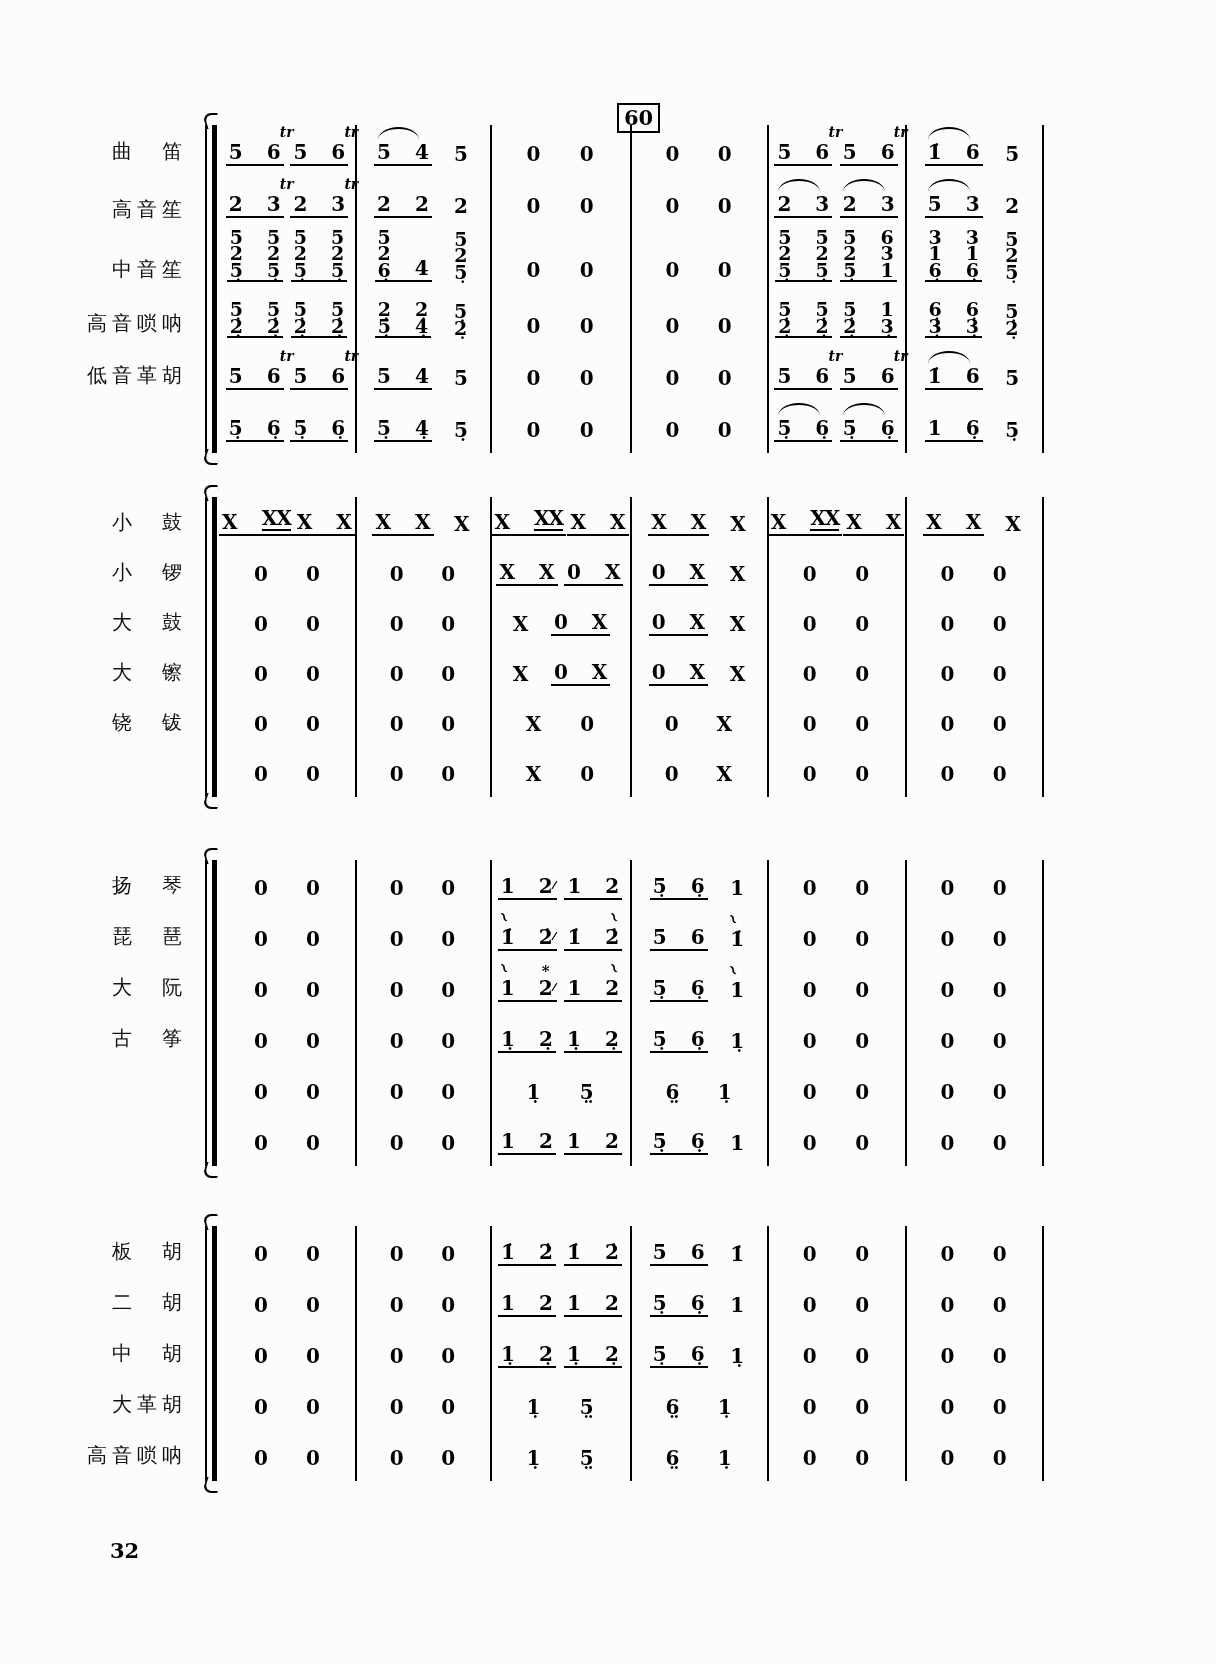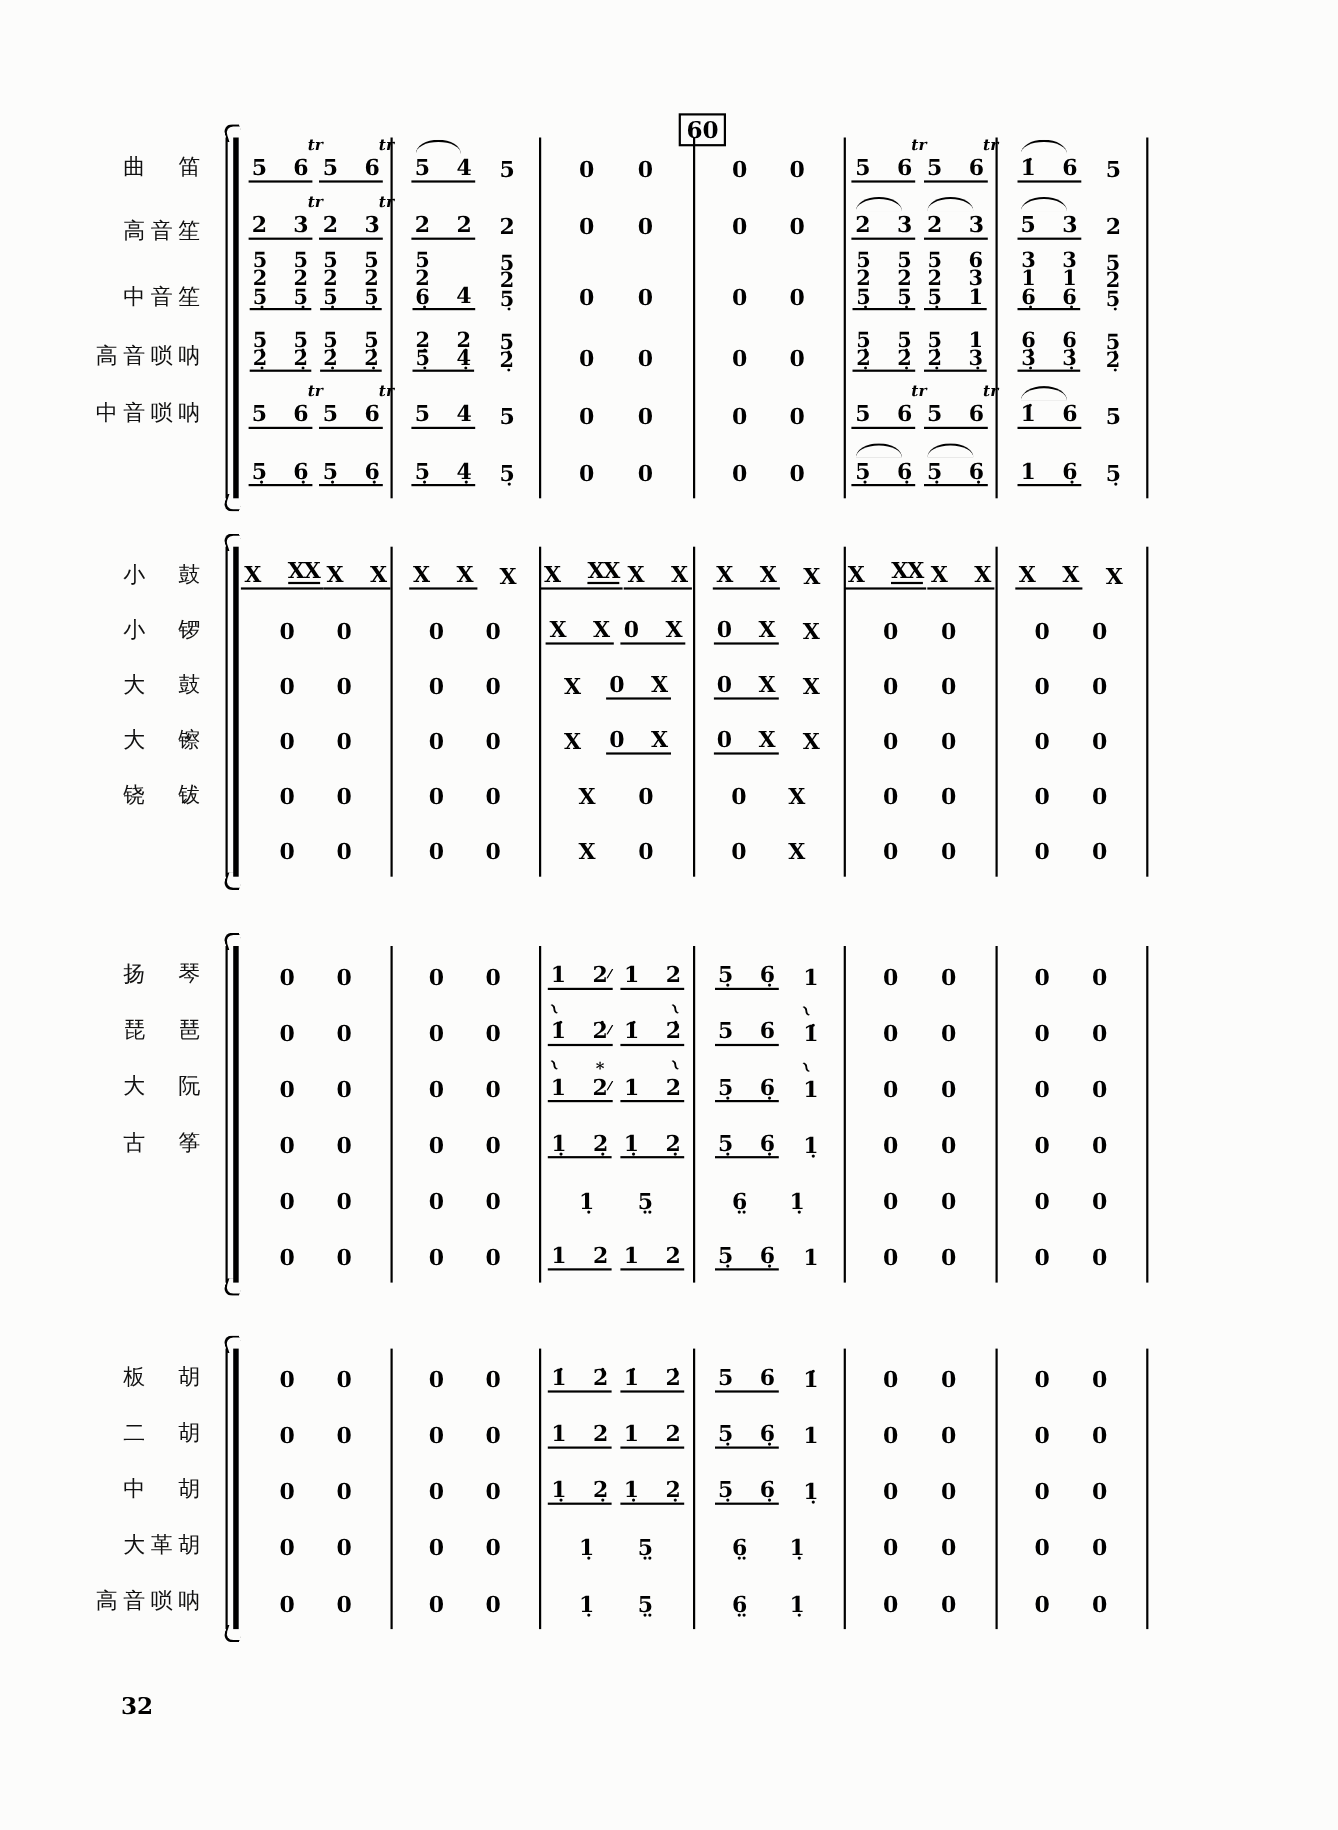--- a/index.html
+++ b/index.html
@@ -85,21 +85,21 @@
 
 <div id="page">
   <div id="reh">60</div>
   <div id="score-root">
       <div class="section">
         <div class="labels">
           <div class="label" style="height: 52px;">曲　笛</div>
           <div class="label" style="height: 64px;">高音笙</div>
           <div class="label" style="height: 56px;">中音笙</div>
           <div class="label" style="height: 52px;">高音唢呐</div>
-          <div class="label" style="height: 52px;">中音唢呐</div>
+          <div class="label" style="height: 52px;">低音革胡</div>
         </div>
         <div class="score">
           <div class="bars">
             <i style="left: 0px; width: 1.5px;"></i>
             <i style="left: 6.5px; width: 5px;"></i>
             <i style="left: 150px; width: 1.6px;"></i>
             <i style="left: 285px; width: 1.6px;"></i>
             <i style="left: 425px; width: 1.6px;"></i>
             <i style="left: 562px; width: 1.6px;"></i>
             <i style="left: 700px; width: 1.6px;"></i>

